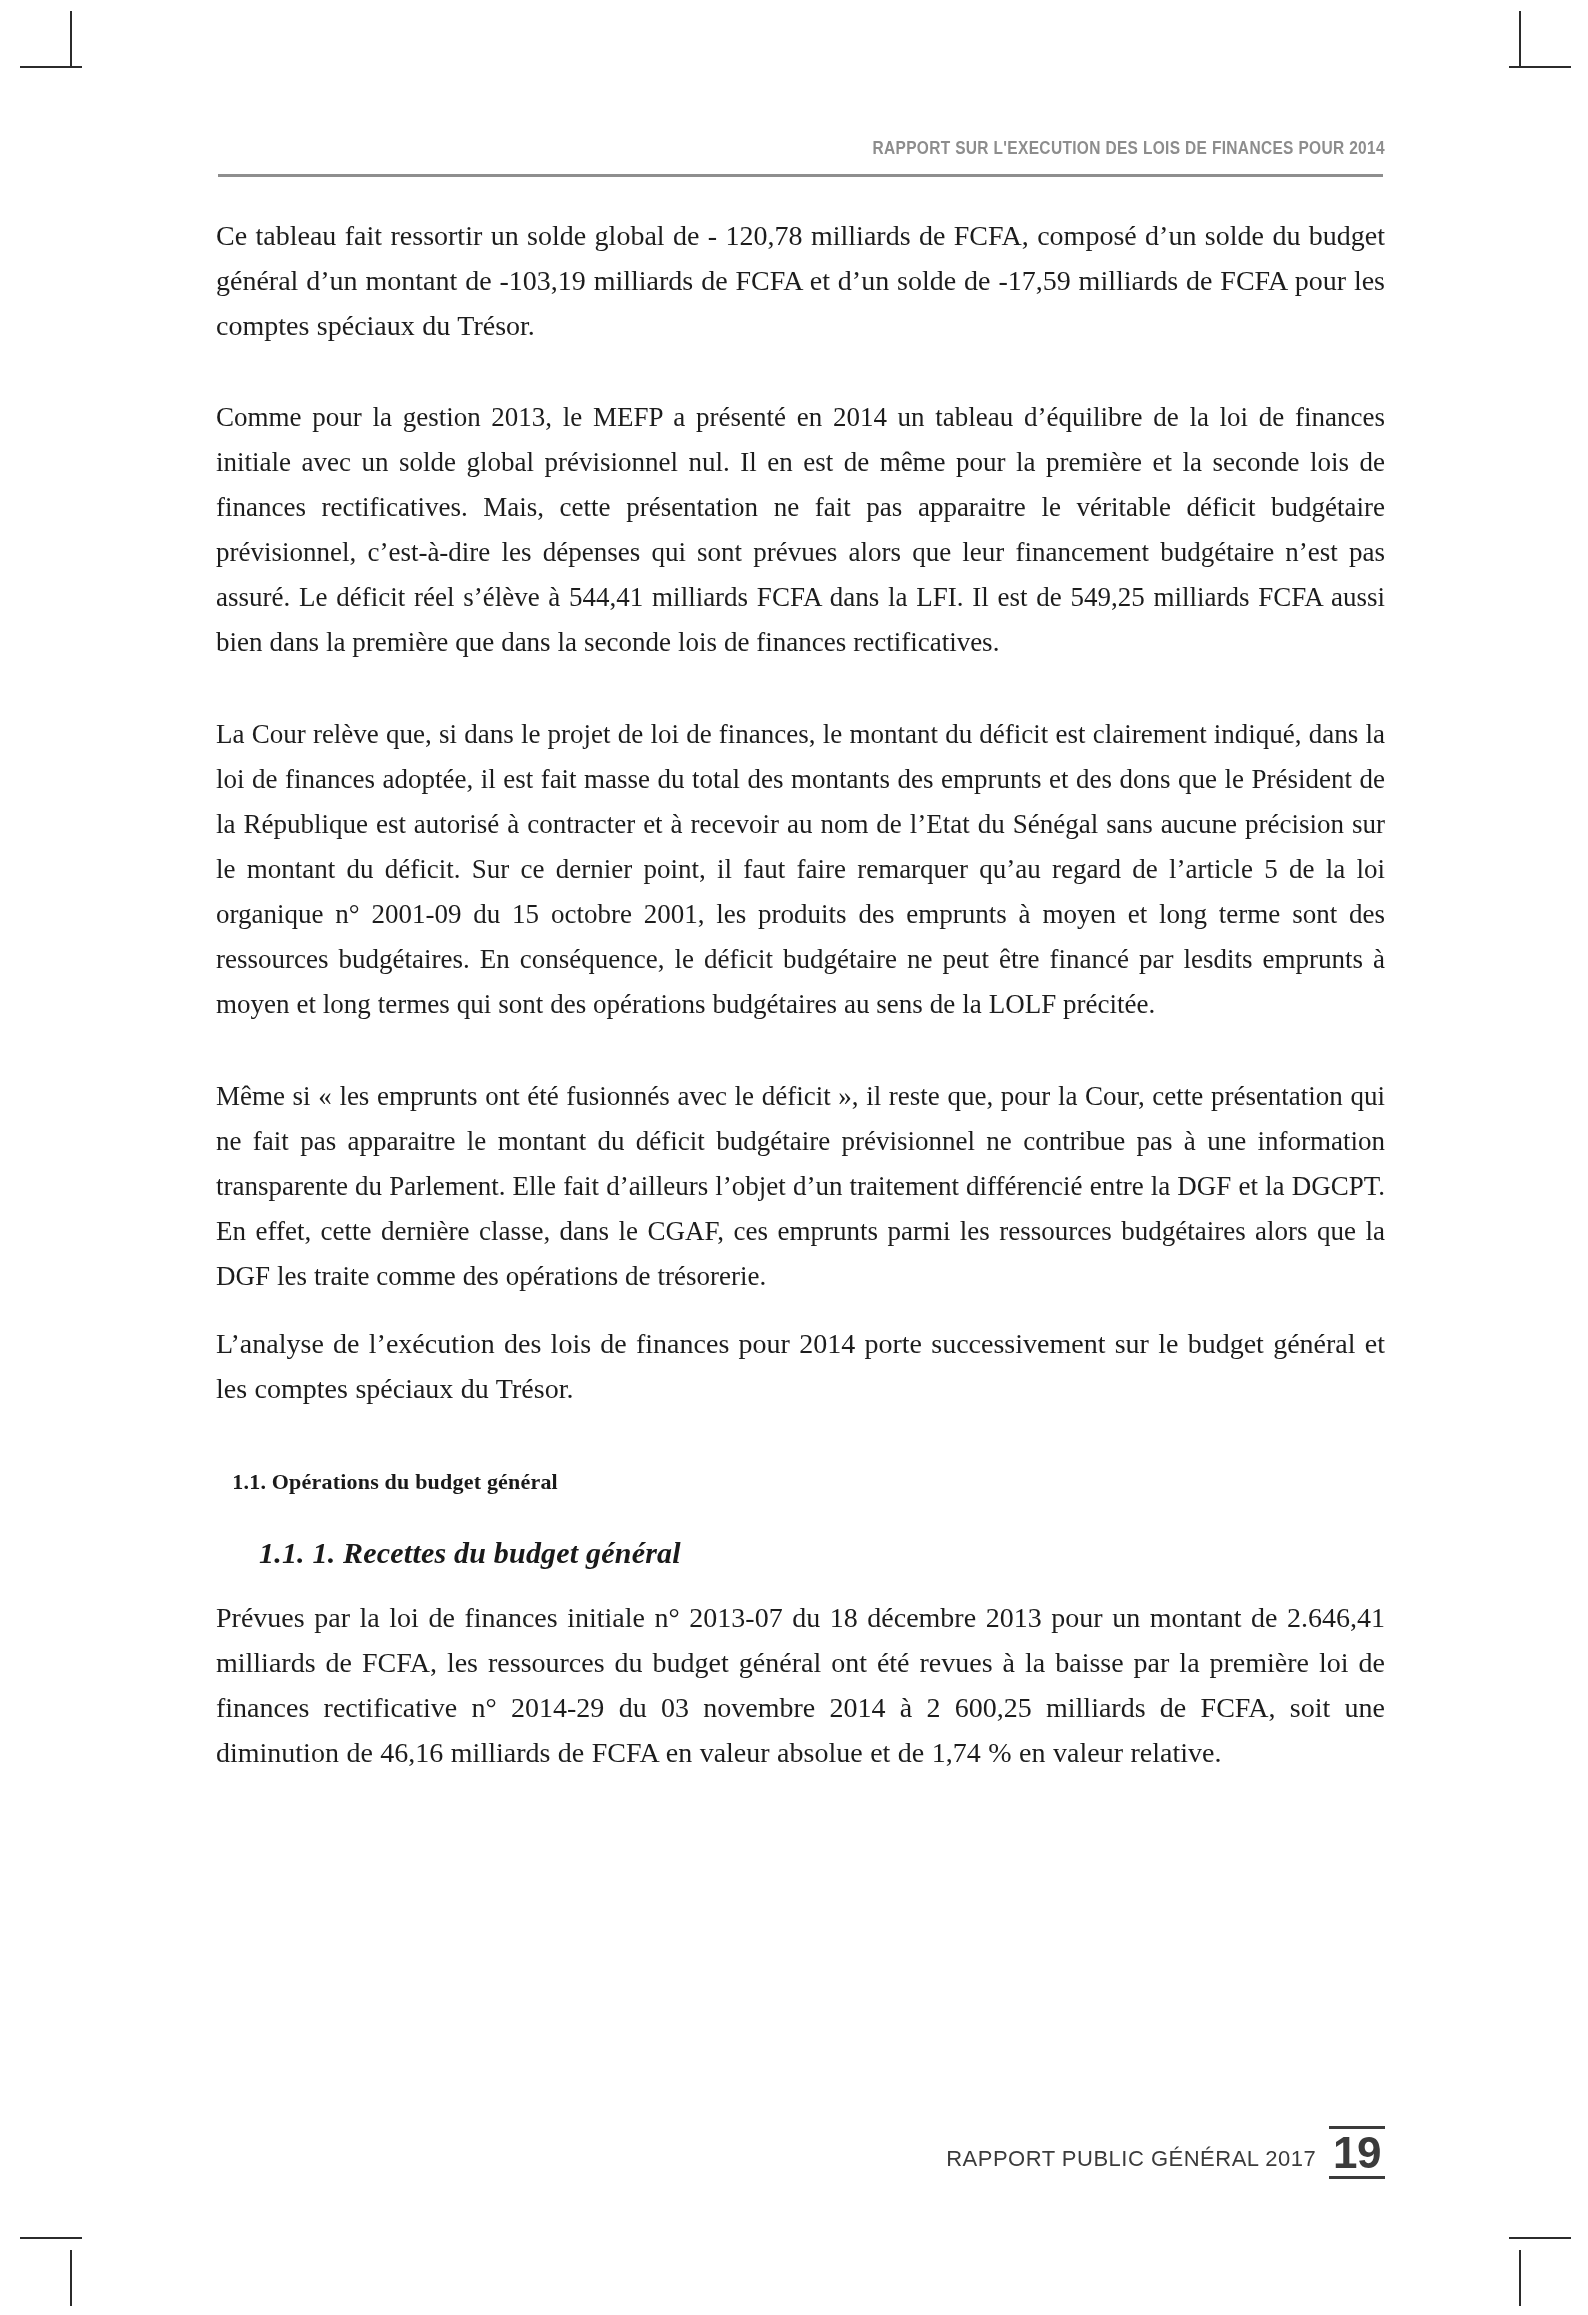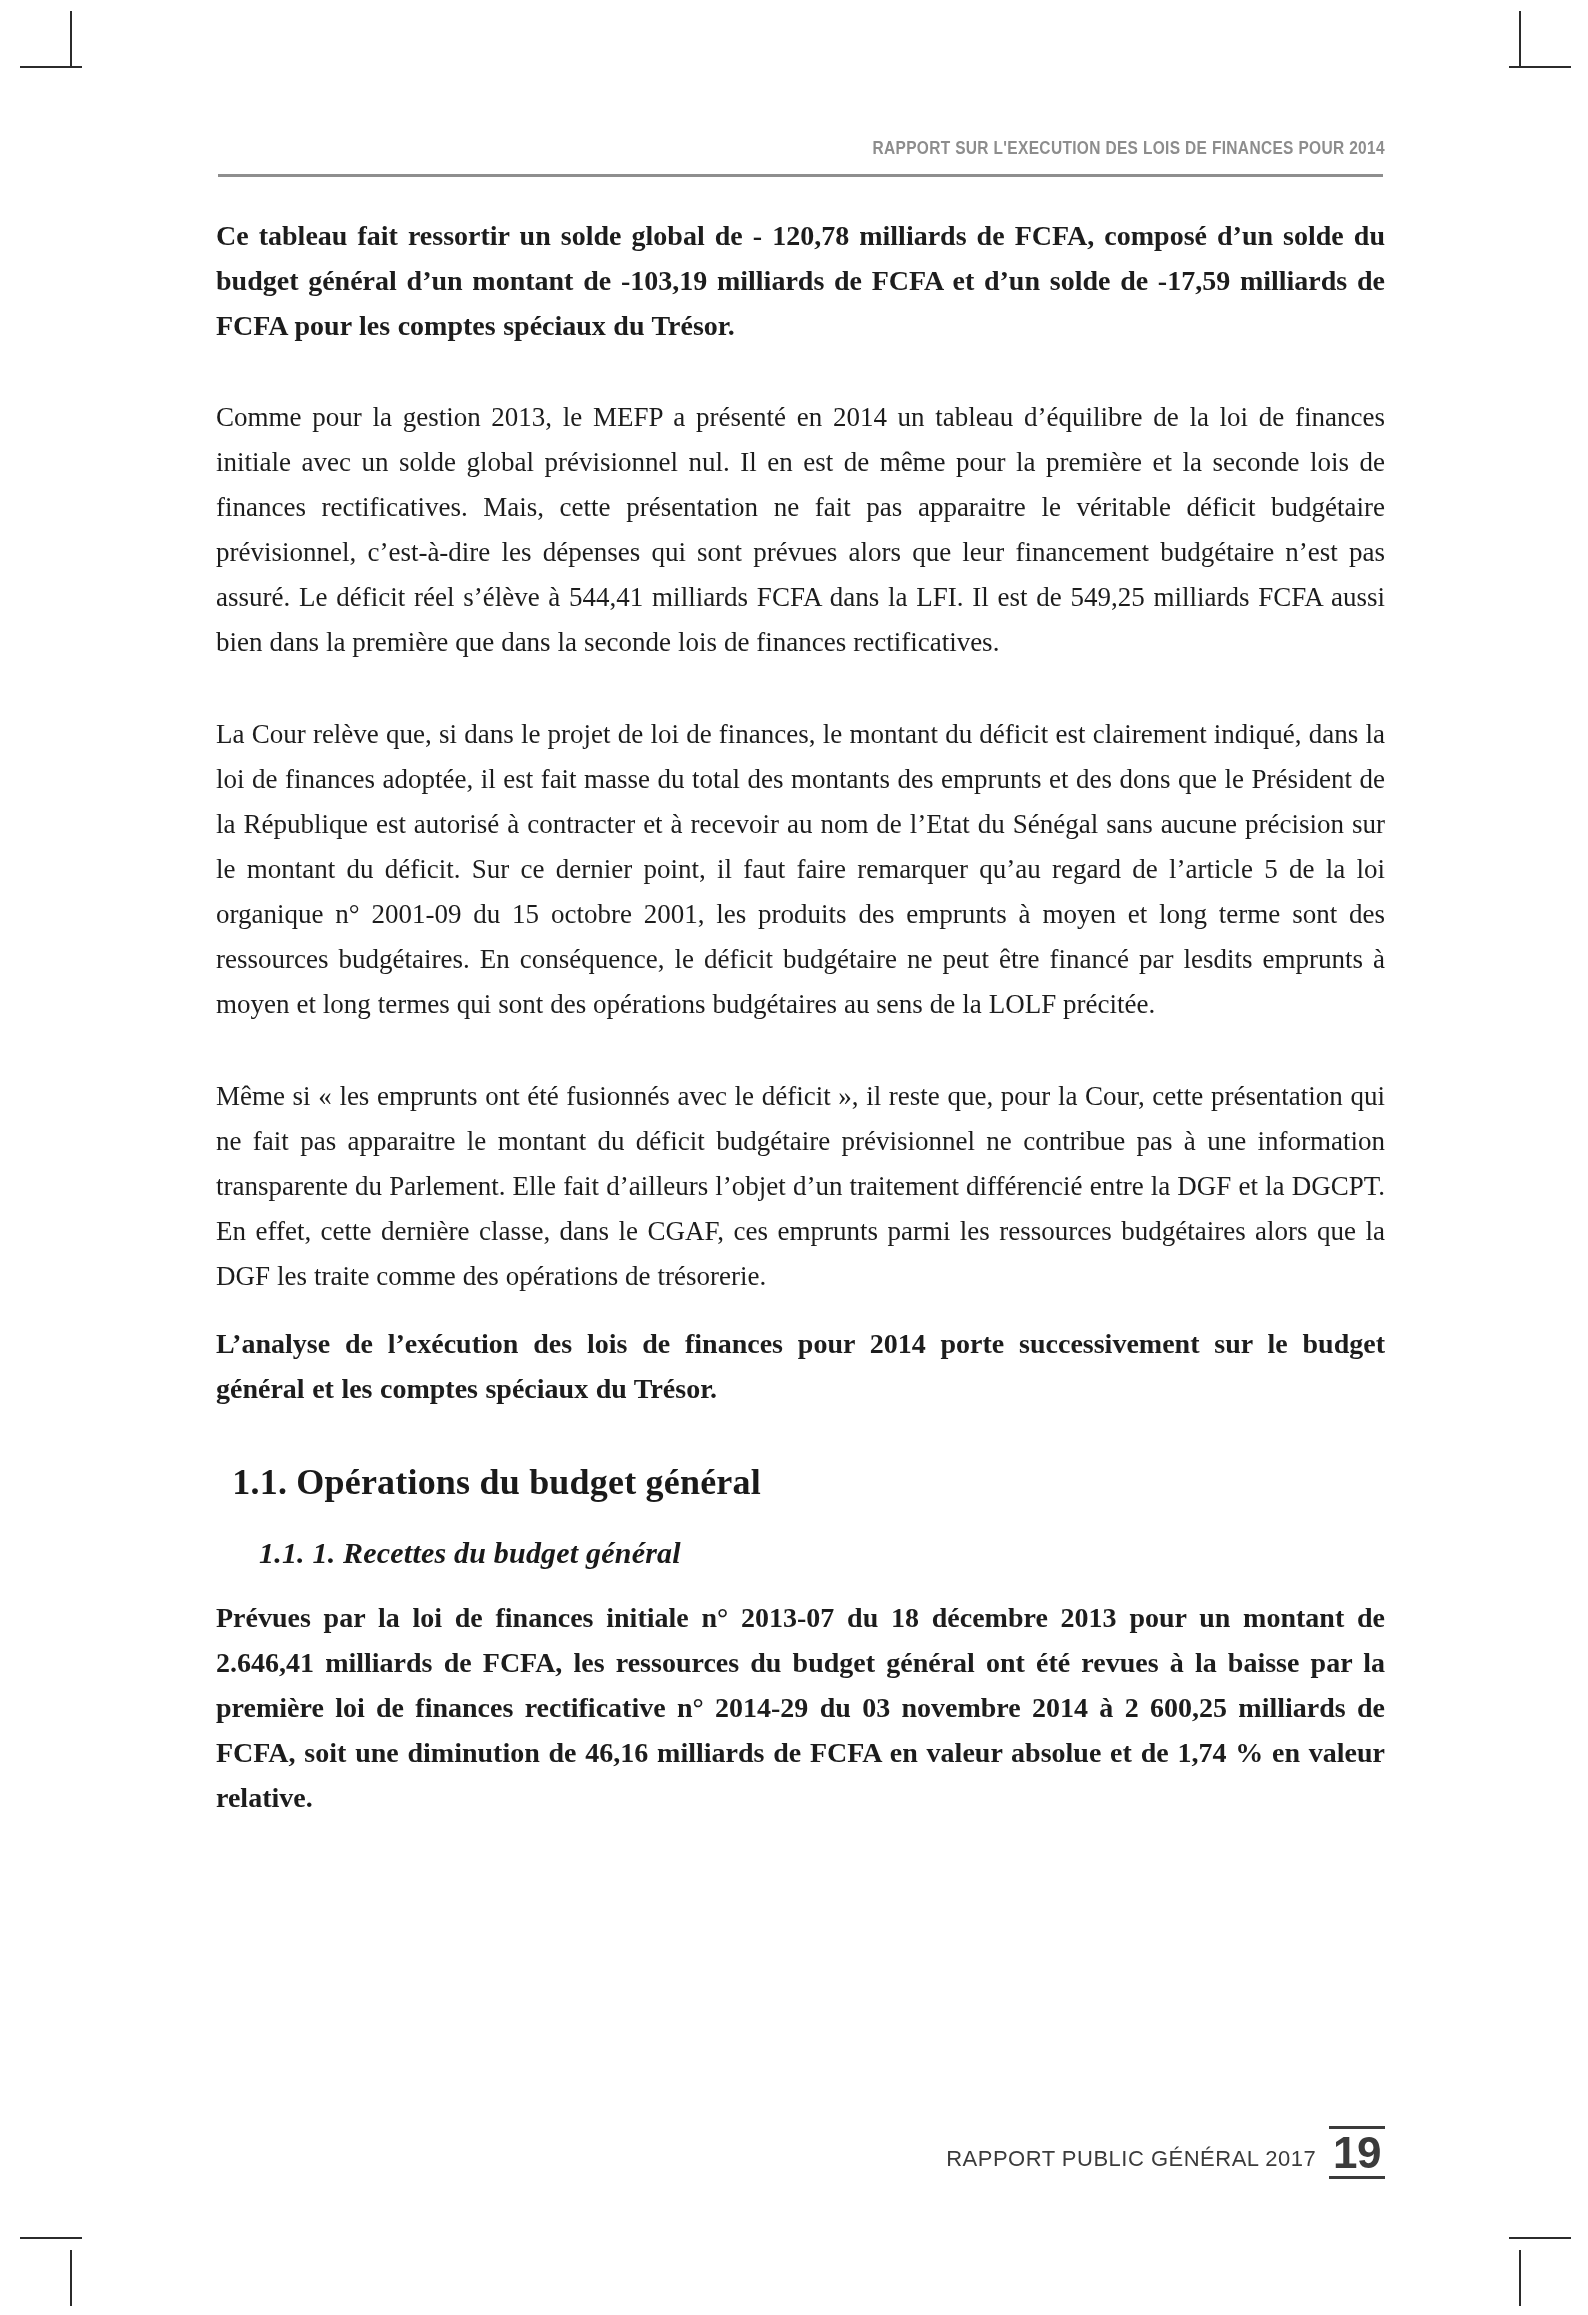--- a/index.html
+++ b/index.html
@@ -83,34 +83,34 @@
     font-size: 28px;
     line-height: 45px;
     text-align: justify;
     text-justify: inter-word;
     letter-spacing: 0px;
     word-spacing: 0.5px;
     color: #1d1d1d;
     font-stretch: condensed;
   }
   p.body.regular {
-    font-weight: bold;
+    font-weight: normal;
   }
   p.body.strong {
     font-weight: normal;
     font-size: 27px;
     word-spacing: 0.2px;
   }
   p.gap-lg { margin-top: 47px; }
   p.gap-md { margin-top: 22px; }
 
   
   h2.heading-1 {
     margin: 51px 0 0 16.3px;
-    font-size: 36px;
+    font-size: 22px;
     font-weight: bold;
     line-height: 40px;
     letter-spacing: 0.2px;
   }
   h3.heading-2 {
     margin: 31px 0 0 43px;
     font-size: 30px;
     font-weight: bold;
     line-height: 40px;
     letter-spacing: 0.2px;

